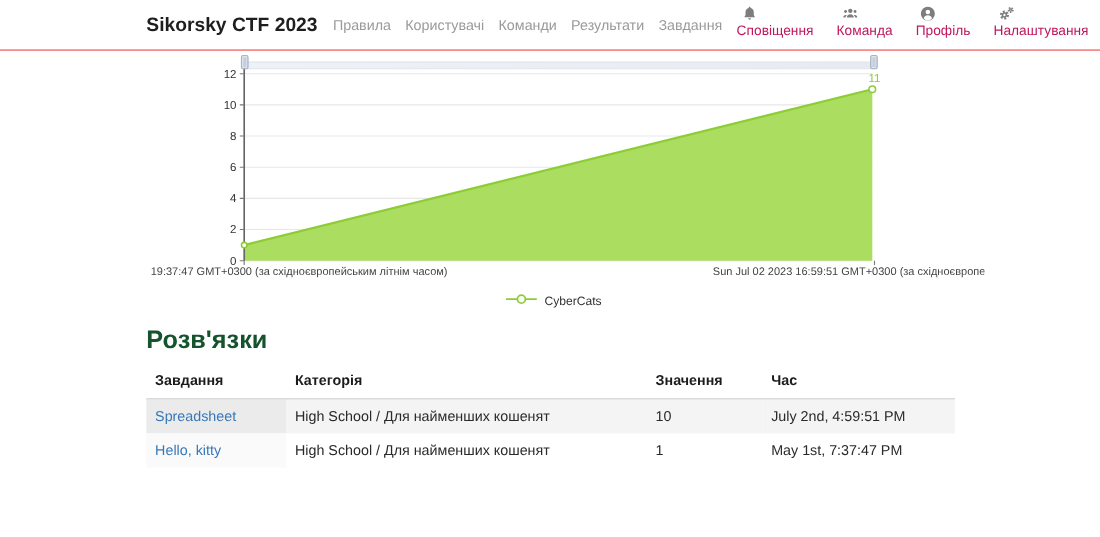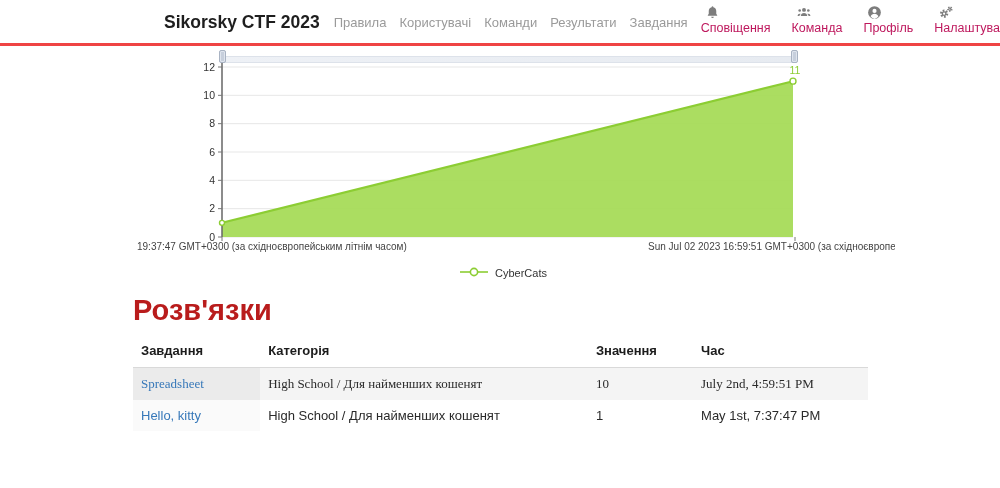--- a/index.html
+++ b/index.html
@@ -1,20 +1,20 @@
 <!DOCTYPE html>
 <html><head>
 <meta charset="utf-8">
 <style>
   * { box-sizing: border-box; margin: 0; padding: 0; }
   html,body { width:1000px; height:488px; background:#fff; overflow:hidden;
     font-family:"Liberation Sans","DejaVu Sans",sans-serif; color:#212529; }
 
   
-  .navbar { width:100%; height:46px; background:#fff; border-bottom:3px solid #ef4444;padding-left:31px; }
+  .navbar { width:100%; height:46px; background:#fff; border-bottom:1px solid #ef4444; }
   .nav-inner { width:740px; margin-left:133px; display:flex; align-items:flex-start; height:100%; }
   .brand { font-size:17.5px; font-weight:700; color:#1e1e1e; margin-top:12px; text-decoration:none; white-space:nowrap; }
   .nav-links { display:flex; margin-top:15px; margin-left:14px;text-align:center; }
   .nav-links a { font-size:13px; color:#9a9a9a; text-decoration:none; margin-right:13px; white-space:nowrap; }
   .nav-right { margin-left:auto; display:flex; gap:21px; margin-top:5px; }
   .nav-item { display:flex; flex-direction:column; align-items:flex-start; text-decoration:none; }
   .nav-item .icn { height:15px; margin-left:4px; margin-bottom:1px; }
   .nav-item .lbl { font-size:12.5px; color:#be185d; white-space:nowrap; }
 
   
@@ -24,25 +24,25 @@
     background:linear-gradient(90deg,#eef1f6,#e7ebf1); border:1px solid #dde2ea; border-radius:3px; }
   .nav-handle { position:absolute; top:2px; width:7px; height:13px; background:#c7cfdc;
     border:1px solid #a9b3c3; border-radius:2px; box-shadow:inset 0 0 0 1px #dfe5ee; }
   .nav-handle.left { left:86px; } .nav-handle.right { left:658px; }
 
   .legend-row { width:740px; margin-left:133px; display:flex; justify-content:center;
     align-items:center; gap:6px; margin-top:8px; font-size:11px; color:#333; }
 
   
   .container { width:735px; margin-left:133px; }
-  .solves-heading { font-size:29px; font-weight:600; color:#b91c1c; margin:14px 0 10px; }
+  .solves-heading { font-size:23px; font-weight:600; color:#14532d; margin:14px 0 10px; }
   table { width:100%; border-collapse:collapse; font-size:13px; }
   th { text-align:left; font-weight:700; padding:6px 8px 9px; border-bottom:1px solid #d9d9d9; color:#1c1c1c; }
   td { padding:8px 8px; color:#2a2a2a; }
-  tr.odd td { background:#f4f4f4;font-family:Liberation Serif, serif; }
+  tr.odd td { background:#f4f4f4; }
   tr.odd td.sorted { background:#ebebeb; }
   tr.even td.sorted { background:#fafafa;margin-top:20px; }
   td a { color:#3778b9; text-decoration:none; }
 </style>
 </head>
 <body>
 
 <div class="navbar">
   <div class="nav-inner">
     <a href="#" class="brand">Sikorsky CTF 2023</a>

